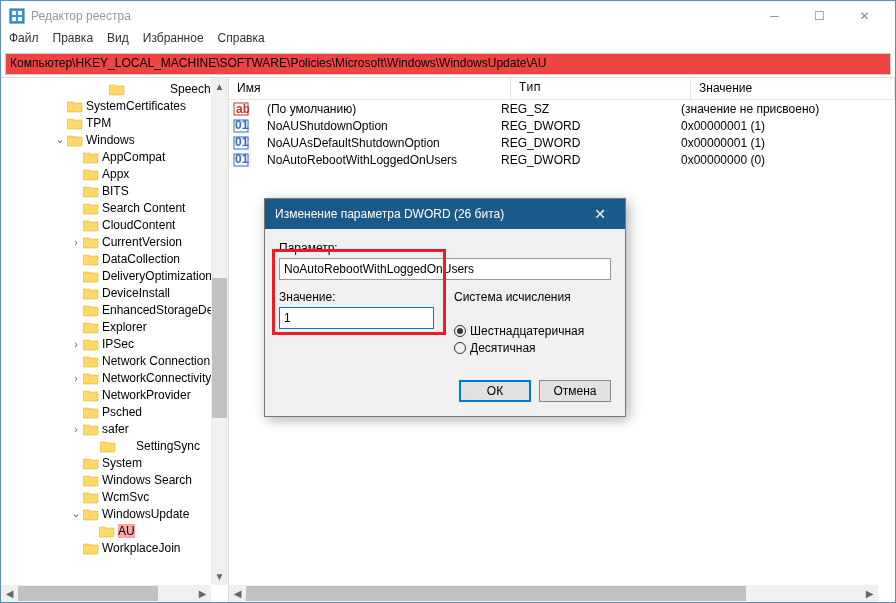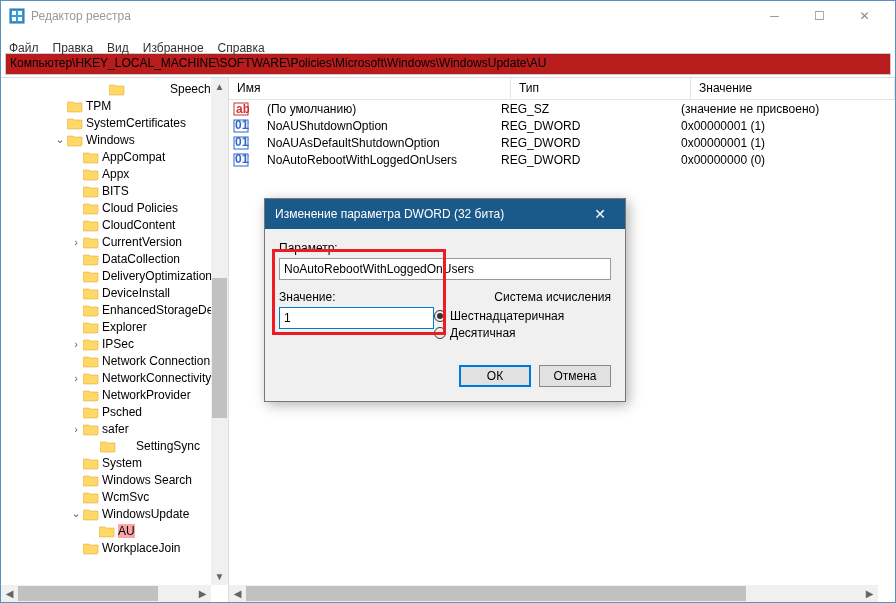--- a/index.html
+++ b/index.html
@@ -3,57 +3,57 @@
 <meta charset="utf-8">
 <style>
 * { box-sizing: border-box; margin: 0; padding: 0; font-family: "Segoe UI", Tahoma, sans-serif; font-size: 12px; }
 body { background: #fff; width: 896px; height: 603px; overflow: hidden; position: relative; border: 1px solid #5a8fc0; }
 .titlebar { height: 30px; background: #fff; display: flex; align-items: center; padding: 0 8px; color: #999; }
 .titlebar .app-icon { width: 16px; height: 16px; margin-right: 6px; }
 .titlebar .title { flex: 1; font-size: 12px; }
 .winbtns { display: flex; }
 .winbtn { width: 45px; height: 30px; display: flex; align-items: center; justify-content: center; color: #888; cursor: pointer; }
 .menubar { height: 20px; padding: 0 8px; display: flex; gap: 14px; color: #333; }
-.menubar span { cursor: pointer; margin-top: 10px; }
-.addressbar { height: 22px; border: 1px solid #ccc; margin: 2px 4px; padding: 2px 4px; font-size: 12px; background: #b91c1c; }
+.menubar span { cursor: pointer; }
+.addressbar { height: 22px; border: 1px solid #ccc; margin: 2px 4px; padding: 2px 4px; font-size: 12px; background: #ef4444; }
 .main { display: flex; height: calc(100% - 76px); border-top: 1px solid #ddd; }
 .tree { width: 228px; border-right: 1px solid #ddd; overflow: hidden; position: relative; padding-top: 2px; }
 .tree-inner { padding-left: 4px; }
 .tree-item { display: flex; align-items: center; height: 17px; white-space: nowrap; }
 .tree-item .exp { width: 14px; text-align: center; color: #666; font-size: 11px; cursor: pointer; }
 .tree-item .folder { width: 16px; height: 14px; margin-right: 3px; }
 .tree-item .label { font-size: 12px; }
 .tree-item.selected .label { background: #fca5a5; }
 .listpanel { flex: 1; position: relative; overflow: hidden; }
 .list-header { display: flex; height: 22px; border-bottom: 1px solid #e5e5e5; }
 .list-header div { padding: 3px 8px; border-right: 1px solid #e5e5e5; font-size: 12px; }
 .col-name { width: 282px; }
-.col-type { width: 180px; }
+.col-type { width: 180px; font-family: Liberation Mono, monospace; }
 .col-value { flex: 1; }
 .list-rows { }
 .list-row { display: flex; height: 17px; align-items: center; }
 .list-row .icon { width: 30px; height: 16px; margin: 0 4px; }
 .list-row .c-name { width: 226px; }
 .list-row .c-type { width: 180px; padding-left: 8px; }
 .list-row .c-value { flex: 1; padding-left: 8px; }
 .scrollbar-v { position: absolute; right: 0; top: 0; bottom: 17px; width: 17px; background: #f0f0f0; }
 .scrollbar-v .thumb { position: absolute; left: 1px; right: 1px; background: #c1c1c1; }
 .scrollbar-h { position: absolute; left: 0; right: 17px; bottom: 0; height: 17px; background: #f0f0f0; }
 .scrollbar-h .thumb { position: absolute; top: 1px; bottom: 1px; background: #c1c1c1; }
 .dialog { position: absolute; left: 263px; top: 197px; width: 362px; background: #f0f0f0; border: 1px solid #777; box-shadow: 3px 3px 12px rgba(0,0,0,0.3); }
 .dialog-title { height: 30px; background: #1a5a8a; color: #fff; display: flex; align-items: center; padding: 0 10px; font-size: 12px; }
 .dialog-title .t { flex: 1; }
 .dialog-title .x { width: 30px; text-align: center; cursor: pointer; font-size: 14px; }
 .dialog-body { padding: 12px 14px; }
 .dlabel { font-size: 12px; margin-bottom: 3px; }
 .dinput { width: 100%; height: 22px; border: 1px solid #999; padding: 2px 4px; background: #fff; font-size: 12px; margin-bottom: 10px; }
-.drow { display: flex; }
+.drow { display: flex; gap: 20px; }
 .dleft { width: 155px; }
 .dright { flex: 1; }
-.fieldset-label { font-size: 12px; margin-bottom: 5px; text-align: right; }
+.fieldset-label { font-size: 12px; margin-bottom: 20px; }
 .radio-row { display: flex; align-items: center; gap: 4px; font-size: 12px; margin-bottom: 3px; }
 .radio-dot { width: 12px; height: 12px; border: 1px solid #333; border-radius: 50%; display: inline-flex; align-items: center; justify-content: center; }
 .radio-dot.on::after { content: ""; width: 6px; height: 6px; background: #333; border-radius: 50%; }
 .dbuttons { display: flex; justify-content: flex-end; gap: 8px; padding: 10px 14px 14px; }
 .dbtn { width: 72px; height: 22px; border: 1px solid #888; background: #e1e1e1; font-size: 12px; cursor: pointer; }
 .dbtn.primary { border: 2px solid #0078d7; }
 .redbox { position: absolute; border: 3px solid #ed1c24; pointer-events: none; }
 .folder svg, .app-icon svg, .icon svg { display: block; }
 .scroll-arrow { position:absolute; width:17px; height:17px; display:flex; align-items:center; justify-content:center; color:#666; font-size:10px; background:#f0f0f0; }
 </style>
@@ -100,30 +100,30 @@
           </span>
           <span class="label">Speech</span>
         </div>
         <div class="tree-item" style="padding-left: 48px;">
           <span class="exp"></span>
           <span class="folder">
             <svg width="16" height="14">
               <path d="M1 3h5l1 1h8v8a1 1 0 0 1-1 1H1a1 1 0 0 1-1-1V4a1 1 0 0 1 1-1z" fill="#ffd867" stroke="#d9a326" stroke-width="0.5"></path>
             </svg>
           </span>
+          <span class="label">SystemCertificates</span>
+        </div>
+        <div class="tree-item" style="padding-left: 48px;">
+          <span class="exp"></span>
+          <span class="folder">
+            <svg width="16" height="14">
+              <path d="M1 3h5l1 1h8v8a1 1 0 0 1-1 1H1a1 1 0 0 1-1-1V4a1 1 0 0 1 1-1z" fill="#ffd867" stroke="#d9a326" stroke-width="0.5"></path>
+            </svg>
+          </span>
           <span class="label">TPM</span>
-        </div>
-        <div class="tree-item" style="padding-left: 48px;">
-          <span class="exp"></span>
-          <span class="folder">
-            <svg width="16" height="14">
-              <path d="M1 3h5l1 1h8v8a1 1 0 0 1-1 1H1a1 1 0 0 1-1-1V4a1 1 0 0 1 1-1z" fill="#ffd867" stroke="#d9a326" stroke-width="0.5"></path>
-            </svg>
-          </span>
-          <span class="label">SystemCertificates</span>
         </div>
         <div class="tree-item" style="padding-left: 48px;">
           <span class="exp">⌄</span>
           <span class="folder">
             <svg width="16" height="14">
               <path d="M1 3h5l1 1h8v8a1 1 0 0 1-1 1H1a1 1 0 0 1-1-1V4a1 1 0 0 1 1-1z" fill="#ffd867" stroke="#d9a326" stroke-width="0.5"></path>
             </svg>
           </span>
           <span class="label">Windows</span>
         </div>
@@ -154,21 +154,21 @@
           </span>
           <span class="label">BITS</span>
         </div>
         <div class="tree-item" style="padding-left: 64px;">
           <span class="exp"></span>
           <span class="folder">
             <svg width="16" height="14">
               <path d="M1 3h5l1 1h8v8a1 1 0 0 1-1 1H1a1 1 0 0 1-1-1V4a1 1 0 0 1 1-1z" fill="#ffd867" stroke="#d9a326" stroke-width="0.5"></path>
             </svg>
           </span>
-          <span class="label">Cloud Policies</span>
+          <span class="label">Search Content</span>
         </div>
         <div class="tree-item" style="padding-left: 64px;">
           <span class="exp"></span>
           <span class="folder">
             <svg width="16" height="14">
               <path d="M1 3h5l1 1h8v8a1 1 0 0 1-1 1H1a1 1 0 0 1-1-1V4a1 1 0 0 1 1-1z" fill="#ffd867" stroke="#d9a326" stroke-width="0.5"></path>
             </svg>
           </span>
           <span class="label">CloudContent</span>
         </div>
@@ -410,21 +410,21 @@
     <div class="scrollbar-h">
       <div class="scroll-arrow" style="left:0">◀</div>
       <div class="thumb" style="left:17px;width:500px"></div>
       <div class="scroll-arrow" style="right:0">▶</div>
     </div>
   </div>
 </div>
 
 <div class="dialog">
   <div class="dialog-title">
-    <span class="t">Изменение параметра DWORD (32 бита)</span>
+    <span class="t">Изменение параметра DWORD (26 бита)</span>
     <span class="x">✕</span>
   </div>
   <div class="dialog-body">
     <div class="dlabel">Параметр:</div>
     <input class="dinput" readonly="" value="NoAutoRebootWithLoggedOnUsers" style="">
     <div class="drow">
       <div class="dleft">
         <div class="dlabel">Значение:</div>
         <input class="dinput" style="border: 1px solid rgb(0, 120, 215);" value="1">
       </div>

